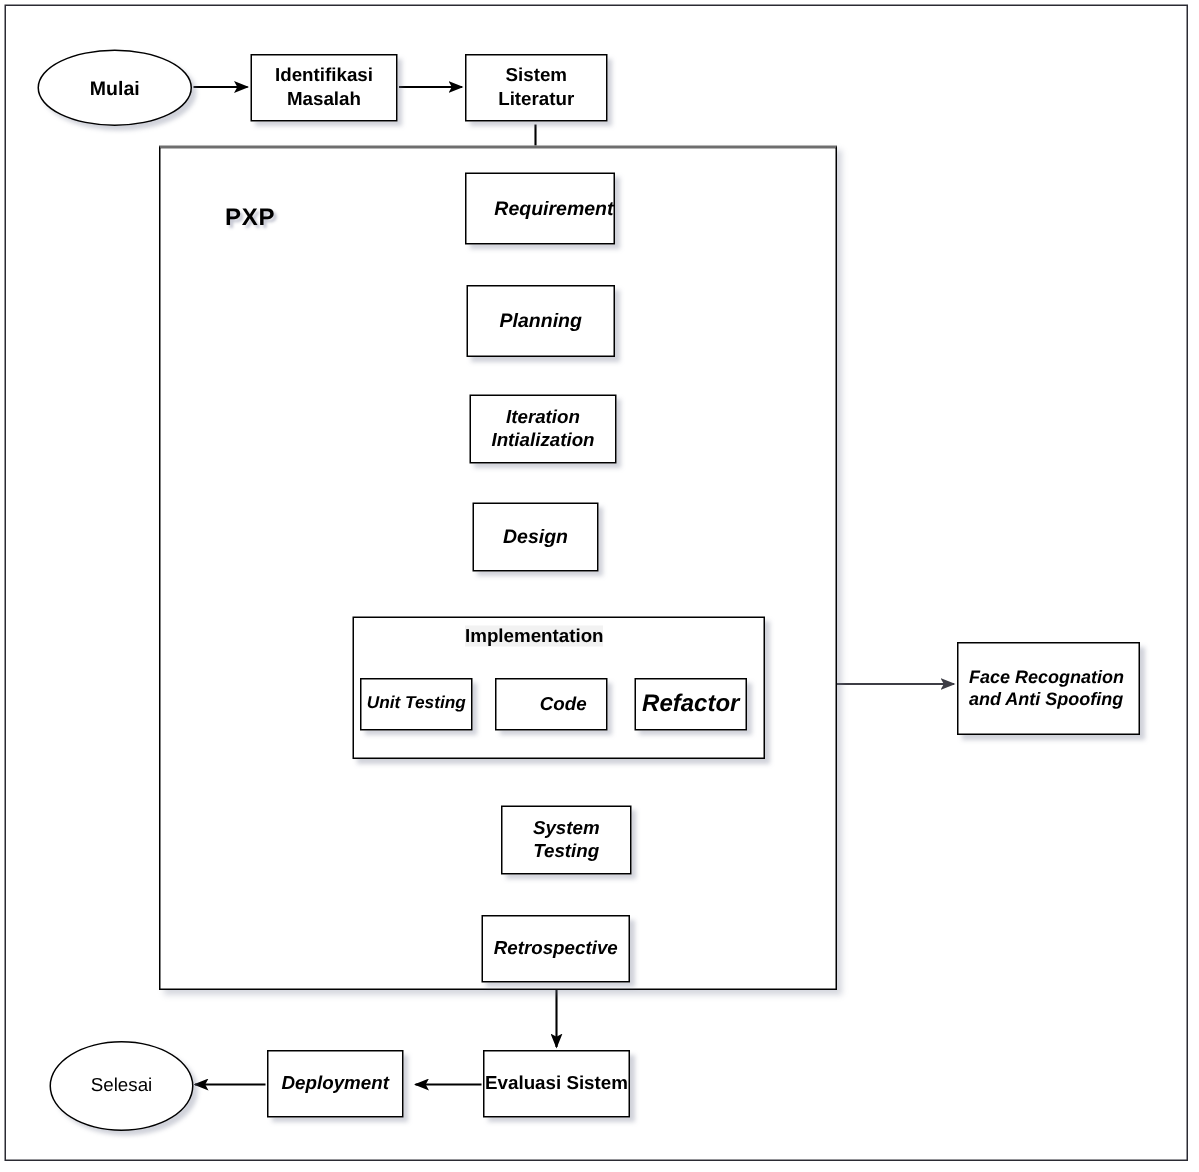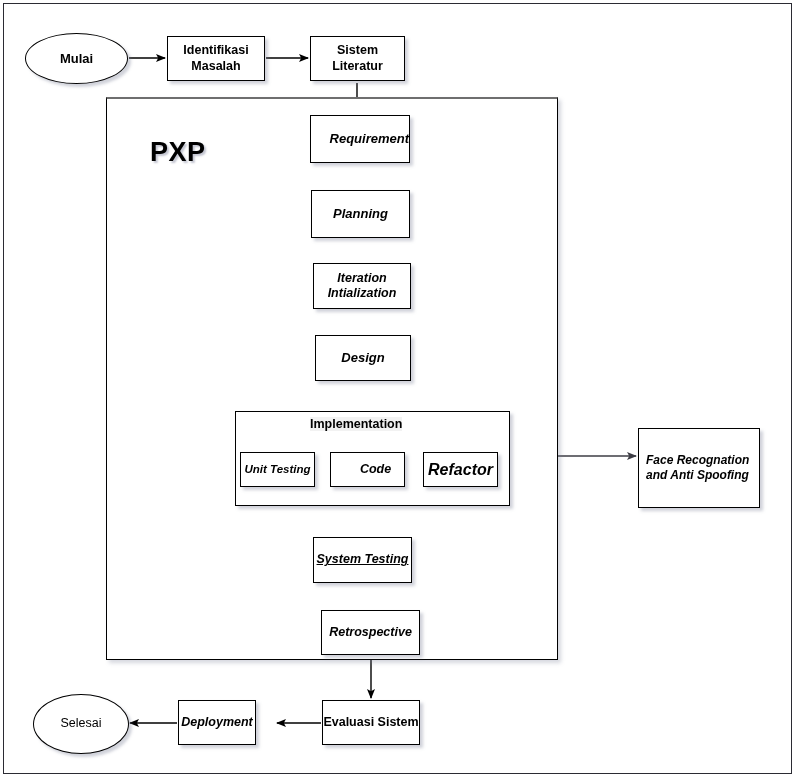--- a/index.html
+++ b/index.html
@@ -70,21 +70,21 @@
     border-top: 2px solid #6e6e6e;
     border-left: 1px solid #000000;
     border-right: 1px solid #000000;
     border-bottom: 1px solid #000000;
     z-index: 1;
     box-shadow: 3px 3px 4px rgba(120,125,150,0.30);
   }
   .pxp-title {
     position: absolute;
     font-weight: bold;
-    font-size: 27px;
+    font-size: 16px;
     color: #000000;
     letter-spacing: 0.5px;
     z-index: 4;
     text-shadow: 2px 2px 2px rgba(120,125,150,0.45);
   }
   .impl-title {
     position: absolute;
     font-weight: bold;
     font-size: 12.5px;
     color: #000000;
@@ -172,54 +172,54 @@
 
   <div class="node" style="left:311px; top:190px; width:99px; height:48px; font-size:13px;text-align:right;">
     <span class="lbl bolditalic">Planning</span>
   </div>
 
   <div class="node" style="left:313px; top:263px; width:98px; height:46px; font-size:12.5px;">
     <span class="lbl bolditalic">Iteration
 Intialization</span>
   </div>
 
-  <div class="node" style="left:315px; top:335px; width:96px; height:46px; font-size:13px;">
+  <div class="node" style="left:315px; top:335px; width:84px; height:46px; font-size:13px;">
     <span class="lbl bolditalic">Design</span>
   </div>
 
   <div class="node" style="left:240px; top:452px; width:75px; height:35px; font-size:11.5px;">
     <span class="lbl bolditalic">Unit Testing</span>
   </div>
 
   <div class="node" style="left:330px; top:452px; width:75px; height:35px; font-size:12.5px;padding-left:16px;">
     <span class="lbl bolditalic">Code</span>
   </div>
 
   <div class="node" style="left:423px; top:452px; width:75px; height:35px; font-size:16px;">
     <span class="lbl bolditalic">Refactor</span>
   </div>
 
-  <div class="node left-text" style="left:638px; top:428px; width:122px; height:80px; font-size:12px;">
+  <div class="node left-text" style="left:638px; top:428px; width:122px; height:62px; font-size:12px;">
     <span class="lbl bolditalic">Face Recognation
 and Anti Spoofing</span>
   </div>
 
-  <div class="node" style="left:313px; top:537px; width:99px; height:46px; font-size:12.5px;text-decoration:underline;">
+  <div class="node" style="left:334px; top:537px; width:87px; height:46px; font-size:12.5px;">
     <span class="lbl bolditalic">System Testing</span>
   </div>
 
   <div class="node" style="left:321px; top:610px; width:99px; height:45px; font-size:12.5px;">
     <span class="lbl bolditalic">Retrospective</span>
   </div>
 
   <div class="node" style="left:322px; top:700px; width:98px; height:45px; font-size:12.5px;">
     <span class="lbl bold">Evaluasi Sistem</span>
   </div>
 
-  <div class="node" style="left:178px; top:700px; width:78px; height:45px; font-size:12.5px;">
+  <div class="node" style="left:178px; top:700px; width:91px; height:45px; font-size:12.5px;">
     <span class="lbl bolditalic">Deployment</span>
   </div>
 
   <div class="node ellipse" style="left:33px; top:694px; width:96px; height:60px; font-size:12.5px;">
     <span class="lbl regular">Selesai</span>
   </div>
 
 </div>
 
 </body></html>

